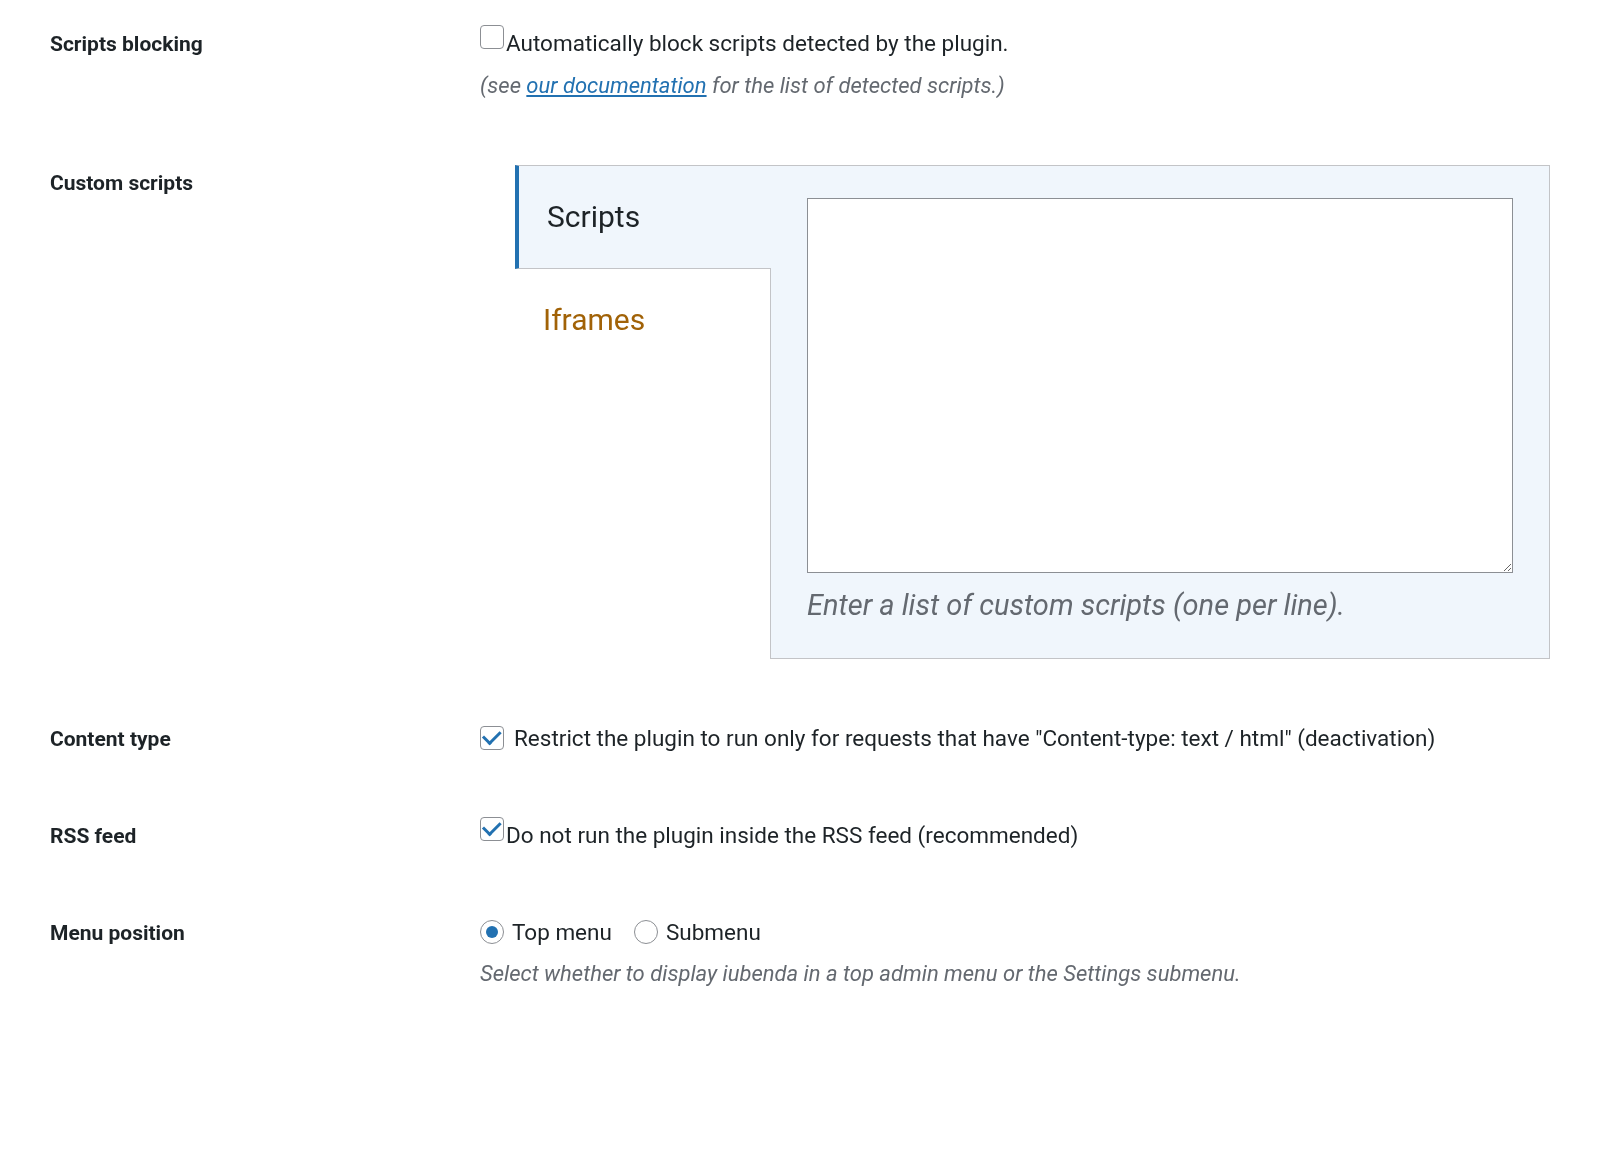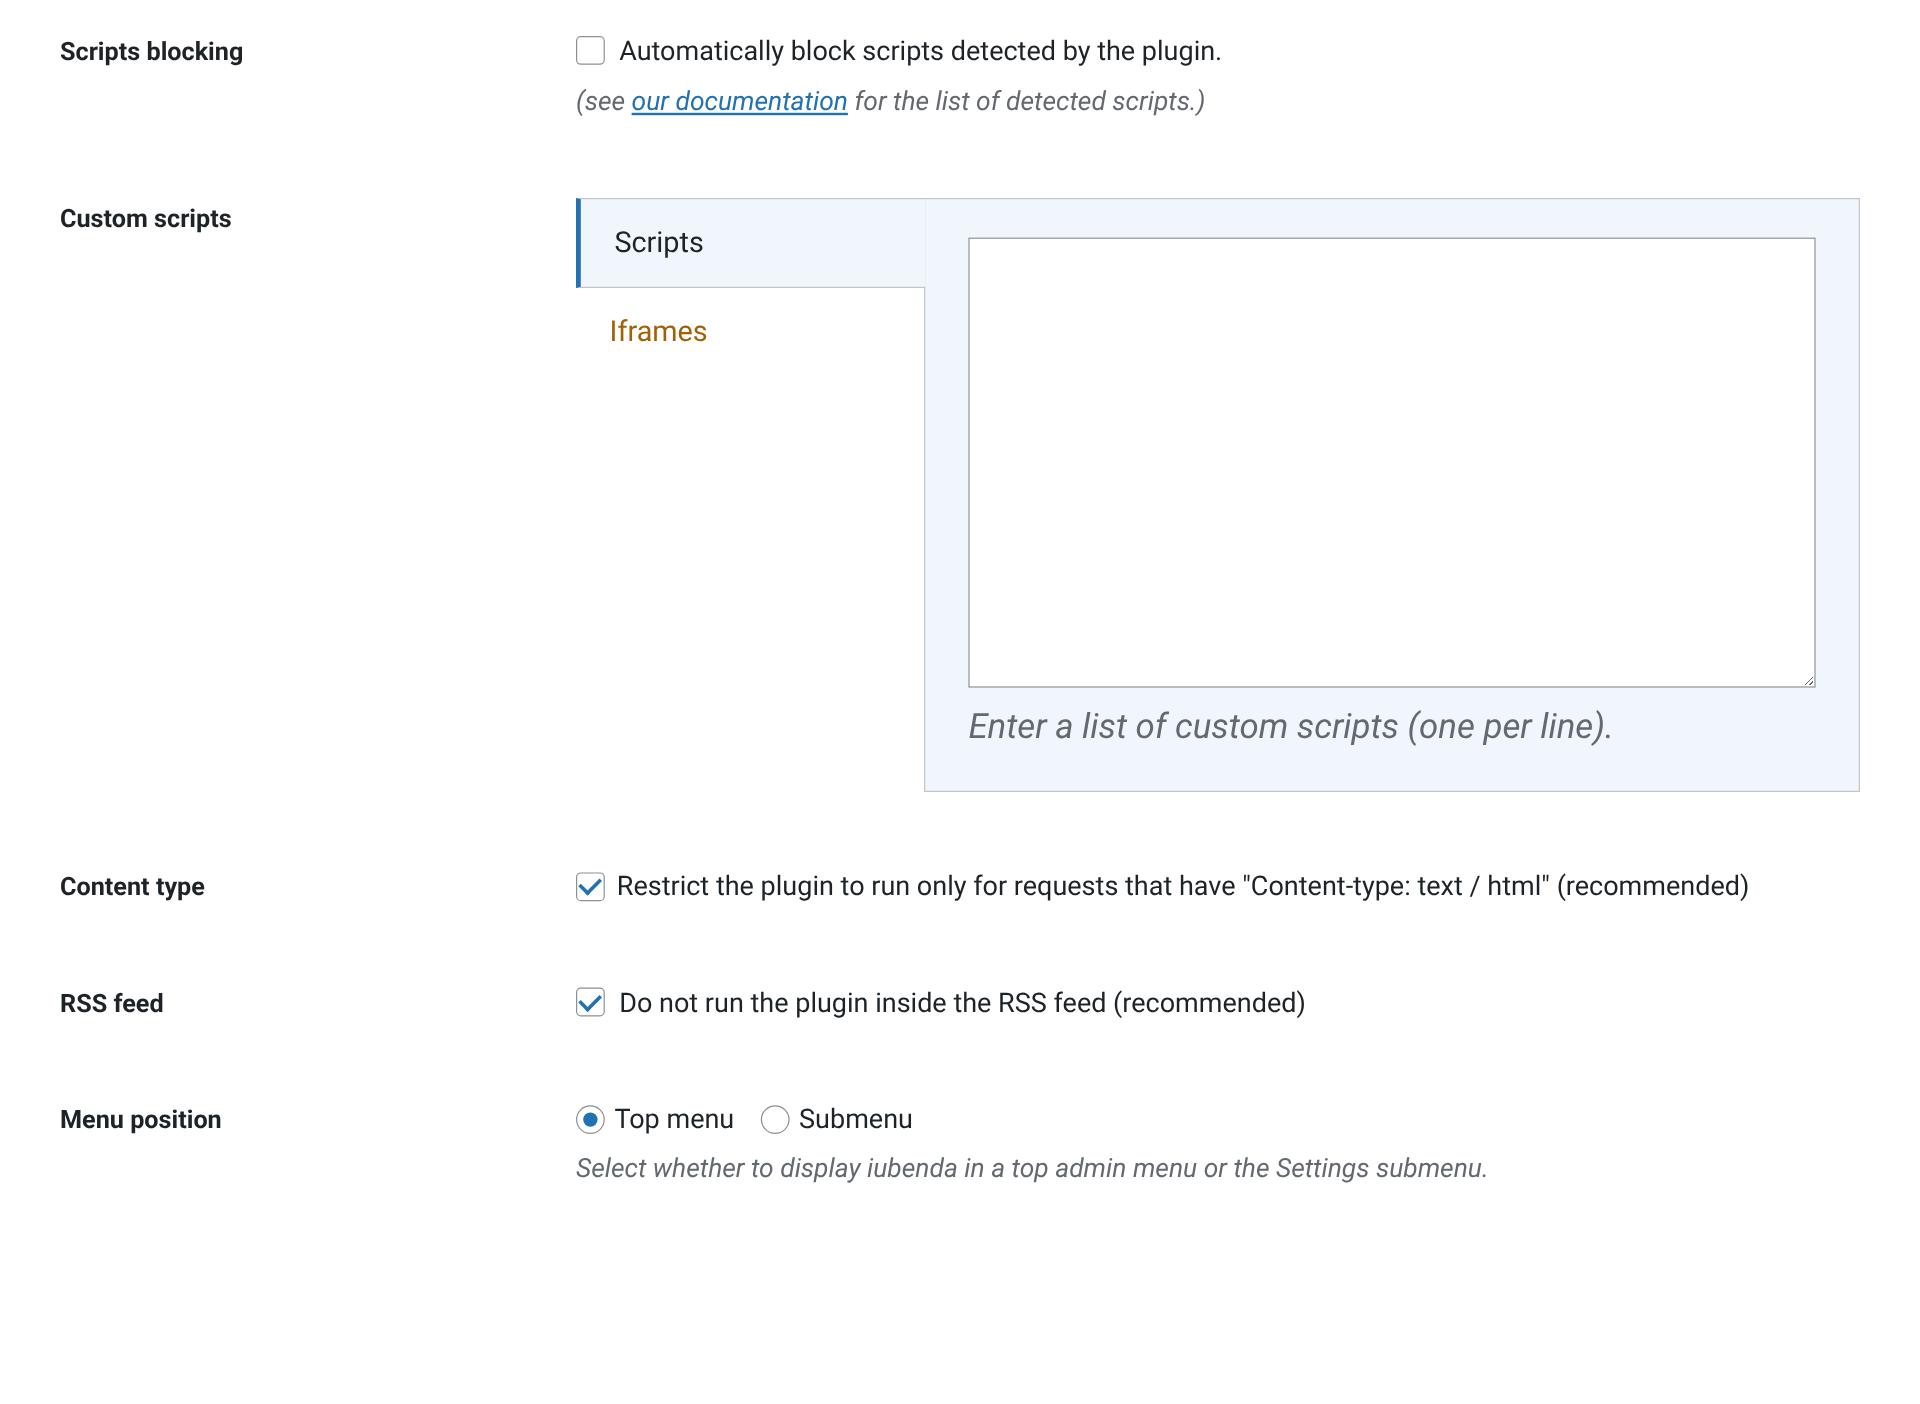--- a/index.html
+++ b/index.html
@@ -31,22 +31,22 @@
     padding-top: 6px;
   }
   .field-col {
     flex: 1;
     font-size: 22.5px;
     color: #1d2327;
     line-height: 1.55;
   }
   .checkbox-row {
     display: flex;
-    align-items: center;
-    gap: 12px;
+    align-items: flex-start;
+    gap: 2px;
   }
   .checkbox {
     width: 24px;
     height: 24px;
     border: 1.5px solid #8c8f94;
     border-radius: 4px;
     background: #fff;
     display: inline-flex;
     align-items: center;
     justify-content: center;
@@ -95,23 +95,24 @@
   .tabs-wrapper {
     display: flex;
     align-items: stretch;
   }
   .tab-list {
     flex: 0 0 290px;
     display: flex;
     flex-direction: column;
   }
   .tab-item {
-    padding: 18px 28px;
-    font-size: 24px;
+    padding: 28px 28px;
+    font-size: 30px;
     cursor: pointer;
+    margin-left: 35px;
   }
   .tab-item.active {
     border: 1px solid #c3c4c7;
     border-left: 4px solid #2271b1;
     border-right: none;
     background: #f0f6fc;
     color: #1d2327;
     margin-right: -1px;
     z-index: 2;
     position: relative;
@@ -193,21 +194,21 @@
         </div>
       </div>
     </div>
   </div>
 
   <div class="row">
     <div class="label-col">Content type</div>
     <div class="field-col">
       <div class="checkbox-wrap">
         <span class="checkbox checked cb-box"></span>
-        <span class="field-text">Restrict the plugin to run only for requests that have "Content-type: text / html" (recommended)</span>
+        <span class="field-text">Restrict the plugin to run only for requests that have "Content-type: text / html" (deactivation)</span>
       </div>
     </div>
   </div>
 
   <div class="row">
     <div class="label-col">RSS feed</div>
     <div class="field-col">
       <div class="checkbox-row">
         <span class="checkbox checked"></span>
         <span>Do not run the plugin inside the RSS feed (recommended)</span>

